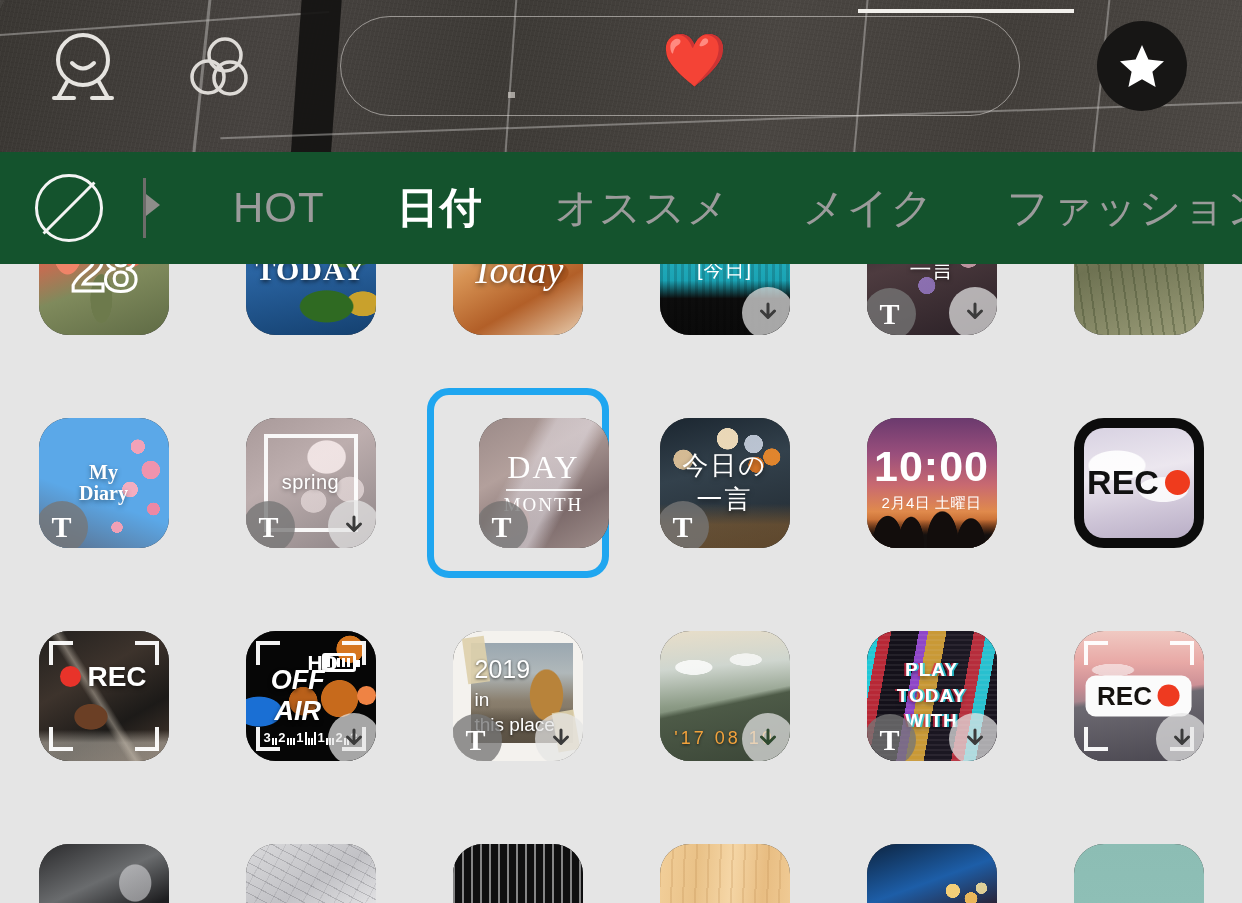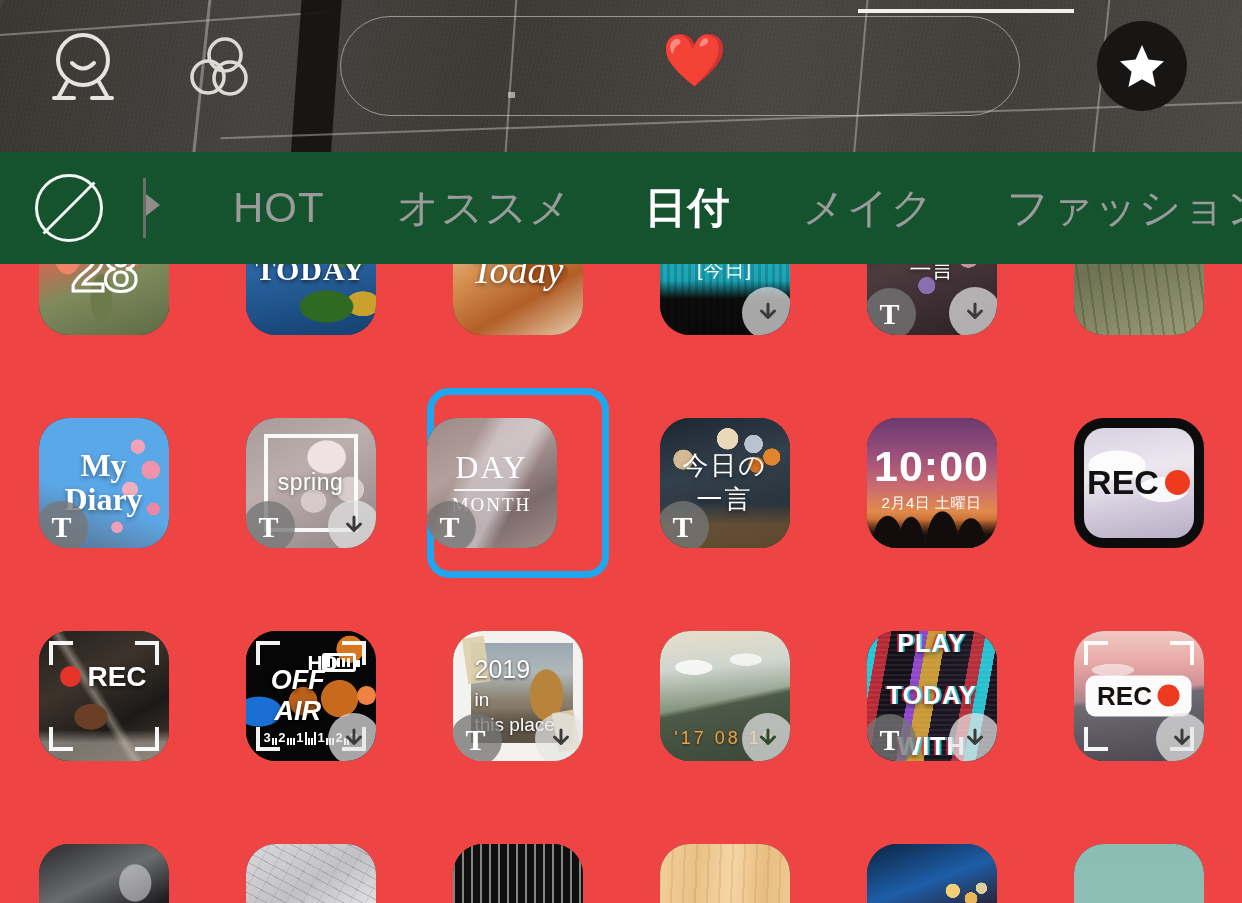--- a/index.html
+++ b/index.html
@@ -114,21 +114,21 @@
   .tab-item {
     flex: 0 0 auto; padding: 0 0; margin-left: 72px;
     font-size: 42px; color: #9b9b9b; white-space: nowrap; cursor: pointer;
     letter-spacing: 1px;
   }
   .tab-item.is-active { color: #ffffff; font-weight: bold; }
 
   
   .grid {
     position: absolute; left: 0; top: 264px; width: 1242px; height: 639px;
-    background: #ef4444; overflow: hidden;
+    background: #e5e5e5; overflow: hidden;
   }
   .grid-inner { position: absolute; left: 0; top: -101px; width: 1242px; }
   .row { display: flex; height: 213px; }
   .cell {
     width: 207px; height: 213px;
     display: flex; align-items: center; justify-content: center;
     position: relative;
   }
   .tile {
     position: relative; width: 130px; height: 130px;
@@ -137,21 +137,21 @@
   }
   .tile-art { position: absolute; inset: 0; }
   .tile-txt {
     position: absolute; inset: 0;
     display: flex; flex-direction: column; align-items: center; justify-content: center;
     color: #fff; text-align: center; pointer-events: none;
   }
 
   .sel-wrap {
     position: relative; width: 182px; height: 190px;
-    display: flex; align-items: center; justify-content: flex-start;
+    display: flex; align-items: center; justify-content: flex-end;
   }
   .sel-wrap::before {
     content: ""; position: absolute; left: 0; top: 0; right: 0; bottom: 0;
     border: 7px solid #1fa6f0; border-radius: 22px;
   }
 
   
   .badge-t {
     position: absolute; left: -3px; bottom: -5px; width: 52px; height: 52px;
     border-radius: 50%; background: rgba(118,118,118,0.78);
@@ -308,44 +308,44 @@
   .t-outline28 { font-family: "Liberation Sans", sans-serif; font-size: 62px; font-weight: 700;
     color: transparent; -webkit-text-stroke: 3px #fff; letter-spacing: -2px; }
   .t-today-serif { font-family: "Liberation Serif", serif; font-weight: bold; font-size: 30px; letter-spacing: 1px;
     text-shadow: 0 2px 4px rgba(0,0,0,.6); }
   .t-today-script { font-family: "Liberation Serif", serif; font-style: italic; font-size: 38px;
     text-shadow: 0 2px 5px rgba(0,0,0,.5); }
   .t-bracket { font-size: 20px; letter-spacing: 1px; }
   .t-hitokoto { font-size: 22px; line-height: 1.25; text-shadow: 0 1px 4px rgba(0,0,0,.6); }
   .t-weekday { font-family: "Liberation Serif", serif; font-size: 20px; letter-spacing: 1px; line-height: 1.5;
     align-items: flex-start; padding-left: 26px; justify-content: flex-start; padding-top: 6px; }
-  .t-mydiary { font-family: "Liberation Serif", serif; font-weight: bold; font-size: 32px; line-height: 1.05;
+  .t-mydiary { font-family: "Liberation Serif", serif; font-weight: bold; font-size: 20px; line-height: 1.05;
     text-shadow: 0 2px 5px rgba(0,0,0,.45); }
-  .t-spring { font-size: 23px; letter-spacing: .5px; text-shadow: 0 1px 4px rgba(0,0,0,.45); }
+  .t-spring { font-size: 20px; letter-spacing: .5px; text-shadow: 0 1px 4px rgba(0,0,0,.45); }
   .t-daymonth-day { font-family: "Liberation Serif", serif; font-size: 32px; letter-spacing: 2px; }
   .t-daymonth-rule { width: 76px; height: 2px; background: rgba(255,255,255,.85); margin: 3px 0 3px; }
   .t-daymonth-month { font-family: "Liberation Serif", serif; font-size: 19px; letter-spacing: 2px; }
   .t-kyou { font-size: 26px; line-height: 1.3; letter-spacing: 2px; text-shadow: 0 2px 5px rgba(0,0,0,.55); }
   .t-clock { font-size: 43px; font-weight: 700; letter-spacing: 1px; }
   .t-clock-sub { font-size: 15px; margin-top: 3px; letter-spacing: .5px; }
   .t-rec { font-size: 34px; font-weight: bold; color: #111; display: flex; align-items: center; gap: 6px; }
   .t-rec .dot { width: 25px; height: 25px; border-radius: 50%; background: #ef3b1d; }
   .t-rec2 { font-size: 28px; font-weight: bold; color: #fff; display: flex; align-items: center; gap: 6px;
     text-shadow: 0 2px 4px rgba(0,0,0,.6); }
   .t-rec2 .dot { width: 21px; height: 21px; border-radius: 50%; background: #e8332a; }
   .t-offair { font-size: 27px; font-weight: bold; font-style: italic; display: flex; align-items: center; gap: 7px;
     text-shadow: 0 2px 4px rgba(0,0,0,.7); }
   .t-offair .dot { width: 19px; height: 19px; border-radius: 50%; background: #ef8344; }
   .t-2019place { font-size: 19px; line-height: 1.35; color: #fff; align-items: flex-start; justify-content: center;
     padding-left: 22px; text-shadow: 0 1px 3px rgba(0,0,0,.65); }
   .t-2019place .big { font-size: 25px; }
   .t-date1708 { font-size: 18px; color: #f2a23c; letter-spacing: 3px; justify-content: flex-end;
     padding-bottom: 12px; text-shadow: 0 1px 3px rgba(0,0,0,.6); }
-  .t-play { font-size: 25px; font-weight: bold; line-height: 1.35; letter-spacing: 1px;
-    text-shadow: 2px 0 0 rgba(40,220,235,.8), -2px 0 0 rgba(225,40,70,.7), 0 2px 5px rgba(0,0,0,.6); gap: 18px; }
+  .t-play { font-size: 19px; font-weight: bold; line-height: 1.35; letter-spacing: 1px;
+    text-shadow: 2px 0 0 rgba(40,220,235,.8), -2px 0 0 rgba(225,40,70,.7), 0 2px 5px rgba(0,0,0,.6); }
   .t-2019ruler { font-family: "Liberation Serif", serif; font-style: italic; font-size: 17px; color: #fff;
     align-items: flex-start; padding-top: 14px; }
   .rec-sticker {
     position: absolute; left: 50%; top: 50%; transform: translate(-50%,-50%);
     background: #fbfbfb; border-radius: 10px; padding: 5px 12px;
     display: flex; align-items: center; gap: 6px;
   }
   .rec-sticker span { font-size: 26px; font-weight: bold; color: #15120f; }
   .rec-sticker .dot { width: 22px; height: 22px; border-radius: 50%; background: #ee3a20; }
   .corner-frame { position: absolute; inset: 10px; }
@@ -412,22 +412,22 @@
       <svg width="48" height="46" viewBox="0 0 48 46">
         <path d="M24 2 L30.4 16.6 L46 18.2 L34.4 28.8 L37.6 44 L24 36.2 L10.4 44 L13.6 28.8 L2 18.2 L17.6 16.6 Z" fill="#ffffff"></path>
       </svg>
     </div>
   </div>
 
   <div class="tabbar">
     <div class="tab-none"></div>
     <div class="tab-divider"></div>
     <div class="tab-item">HOT</div>
+    <div class="tab-item is-active">日付</div>
     <div class="tab-item">オススメ</div>
-    <div class="tab-item is-active">日付</div>
     <div class="tab-item">メイク</div>
     <div class="tab-item">ファッション</div>
   </div>
 
   <div class="grid">
     <div class="grid-inner">
 
       <div class="row">
         <div class="cell">
           <div class="tile">

